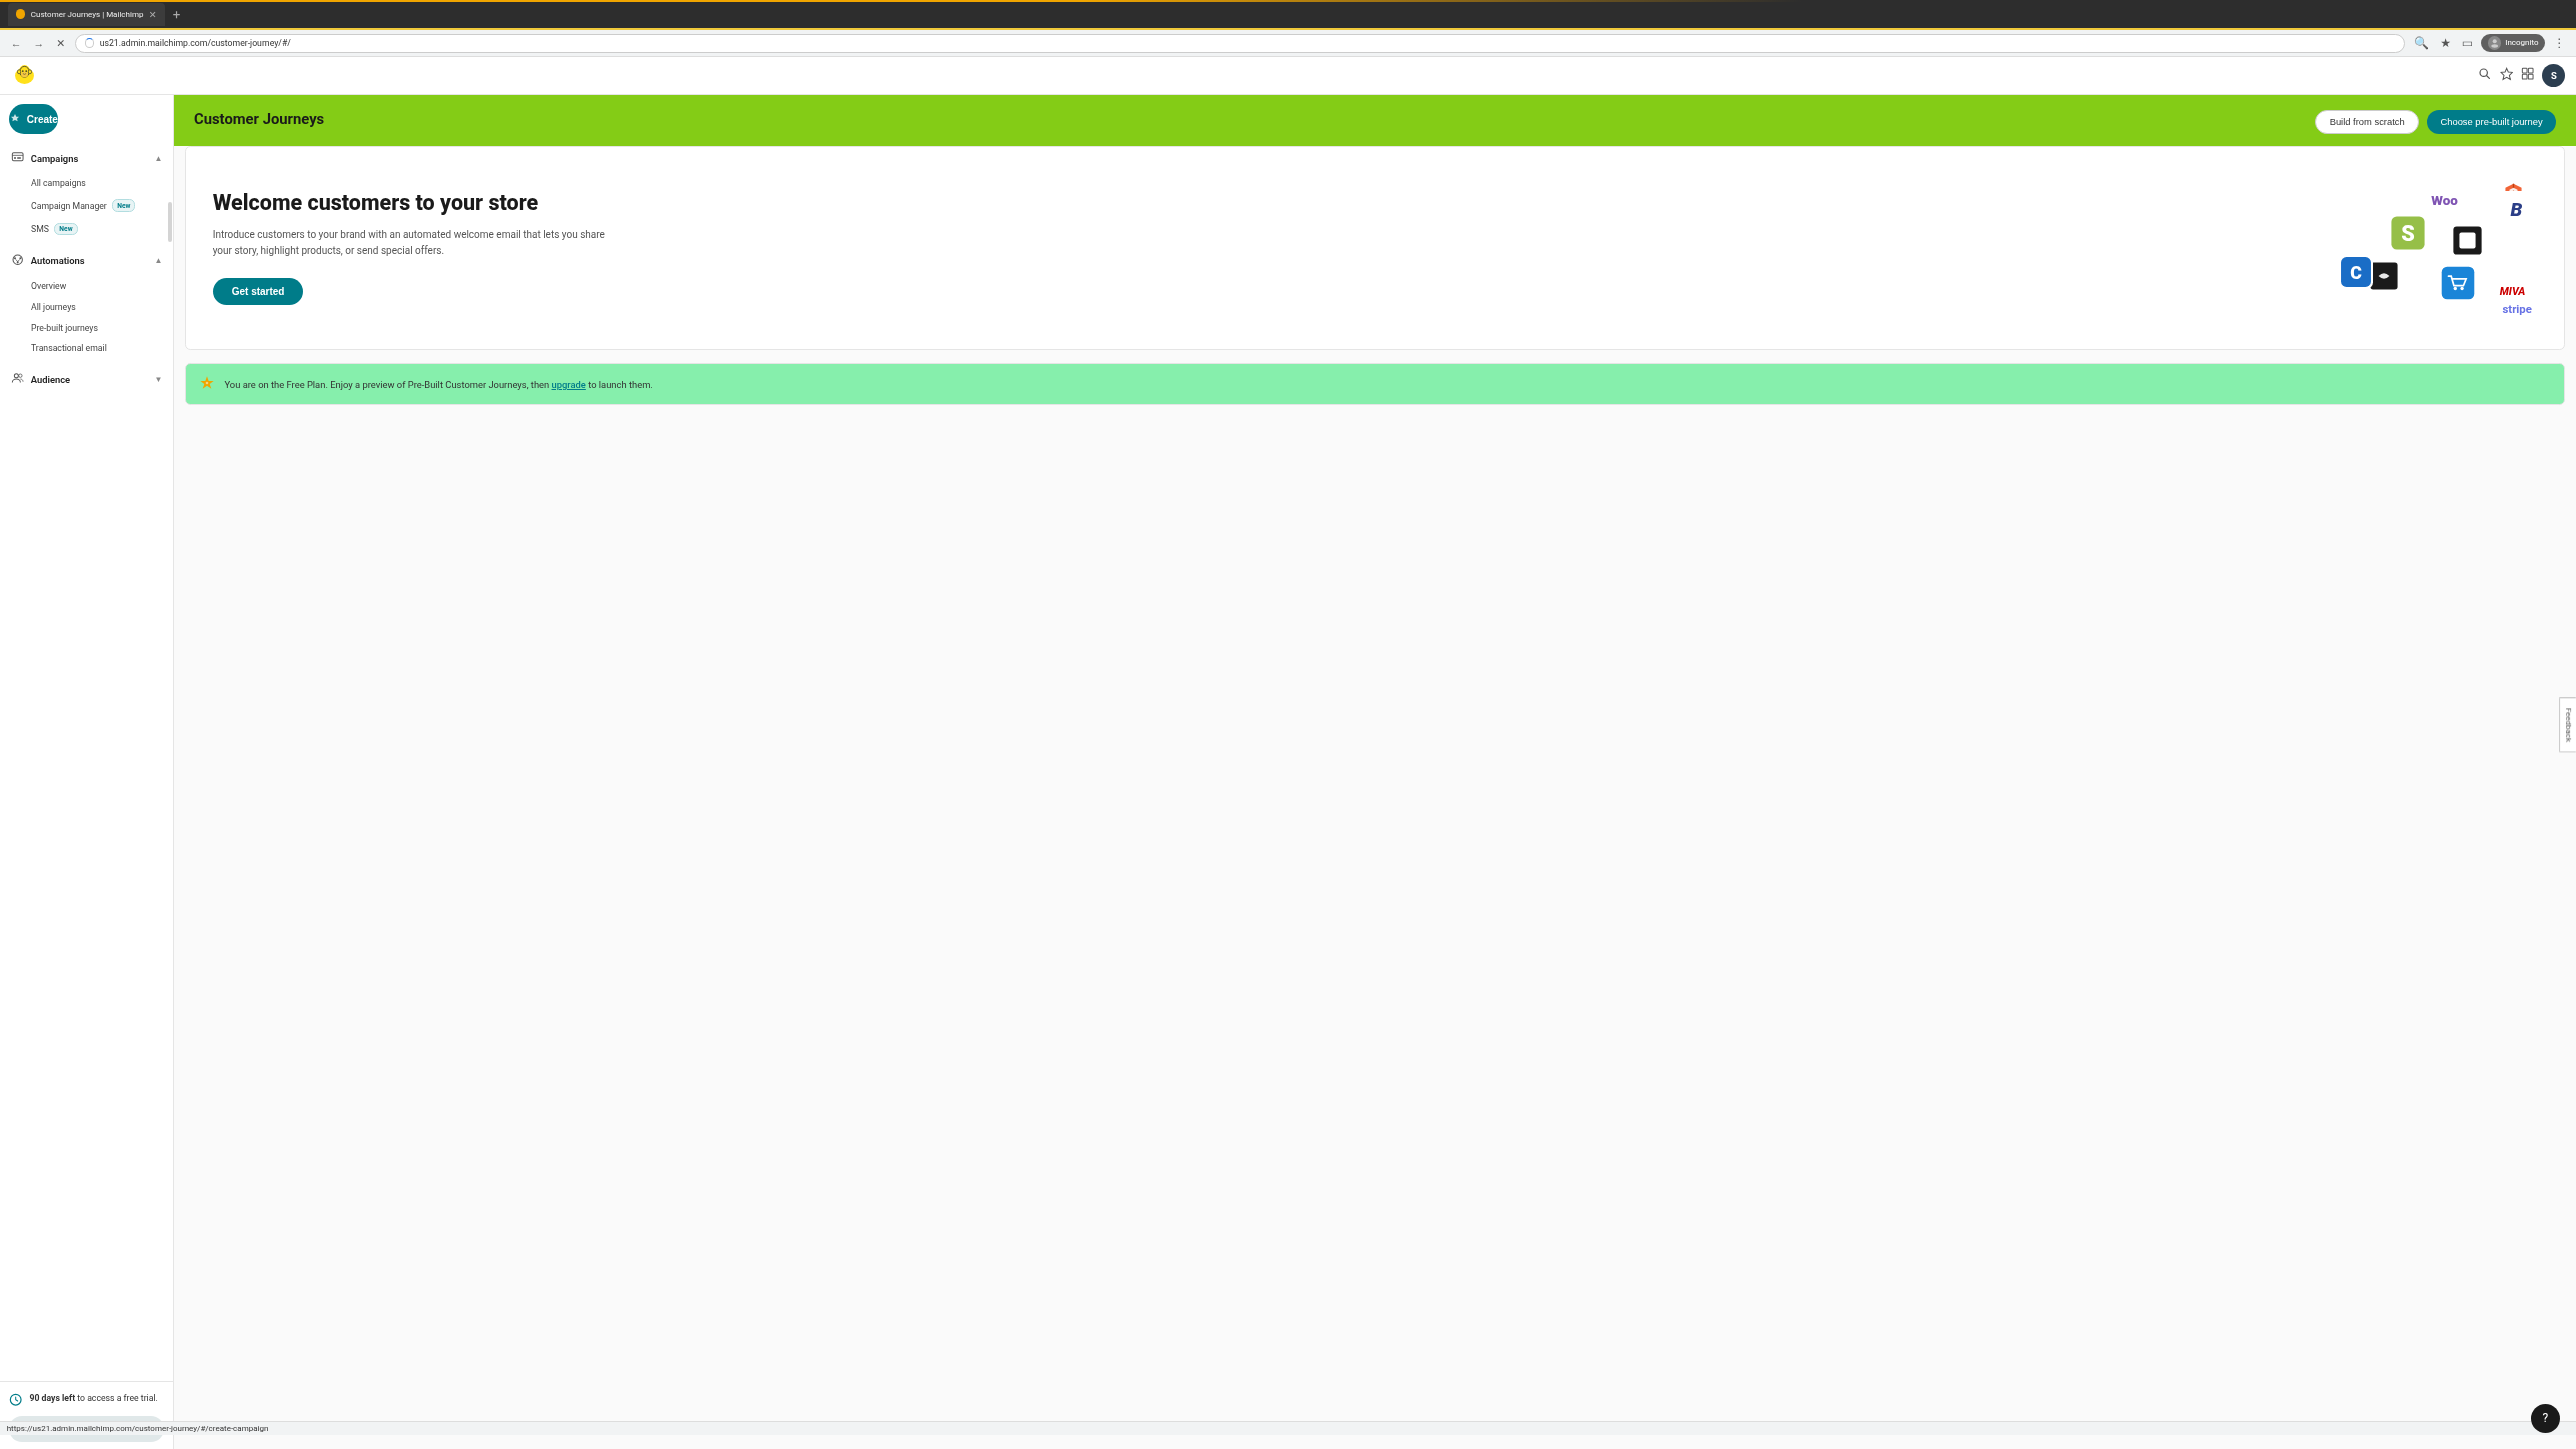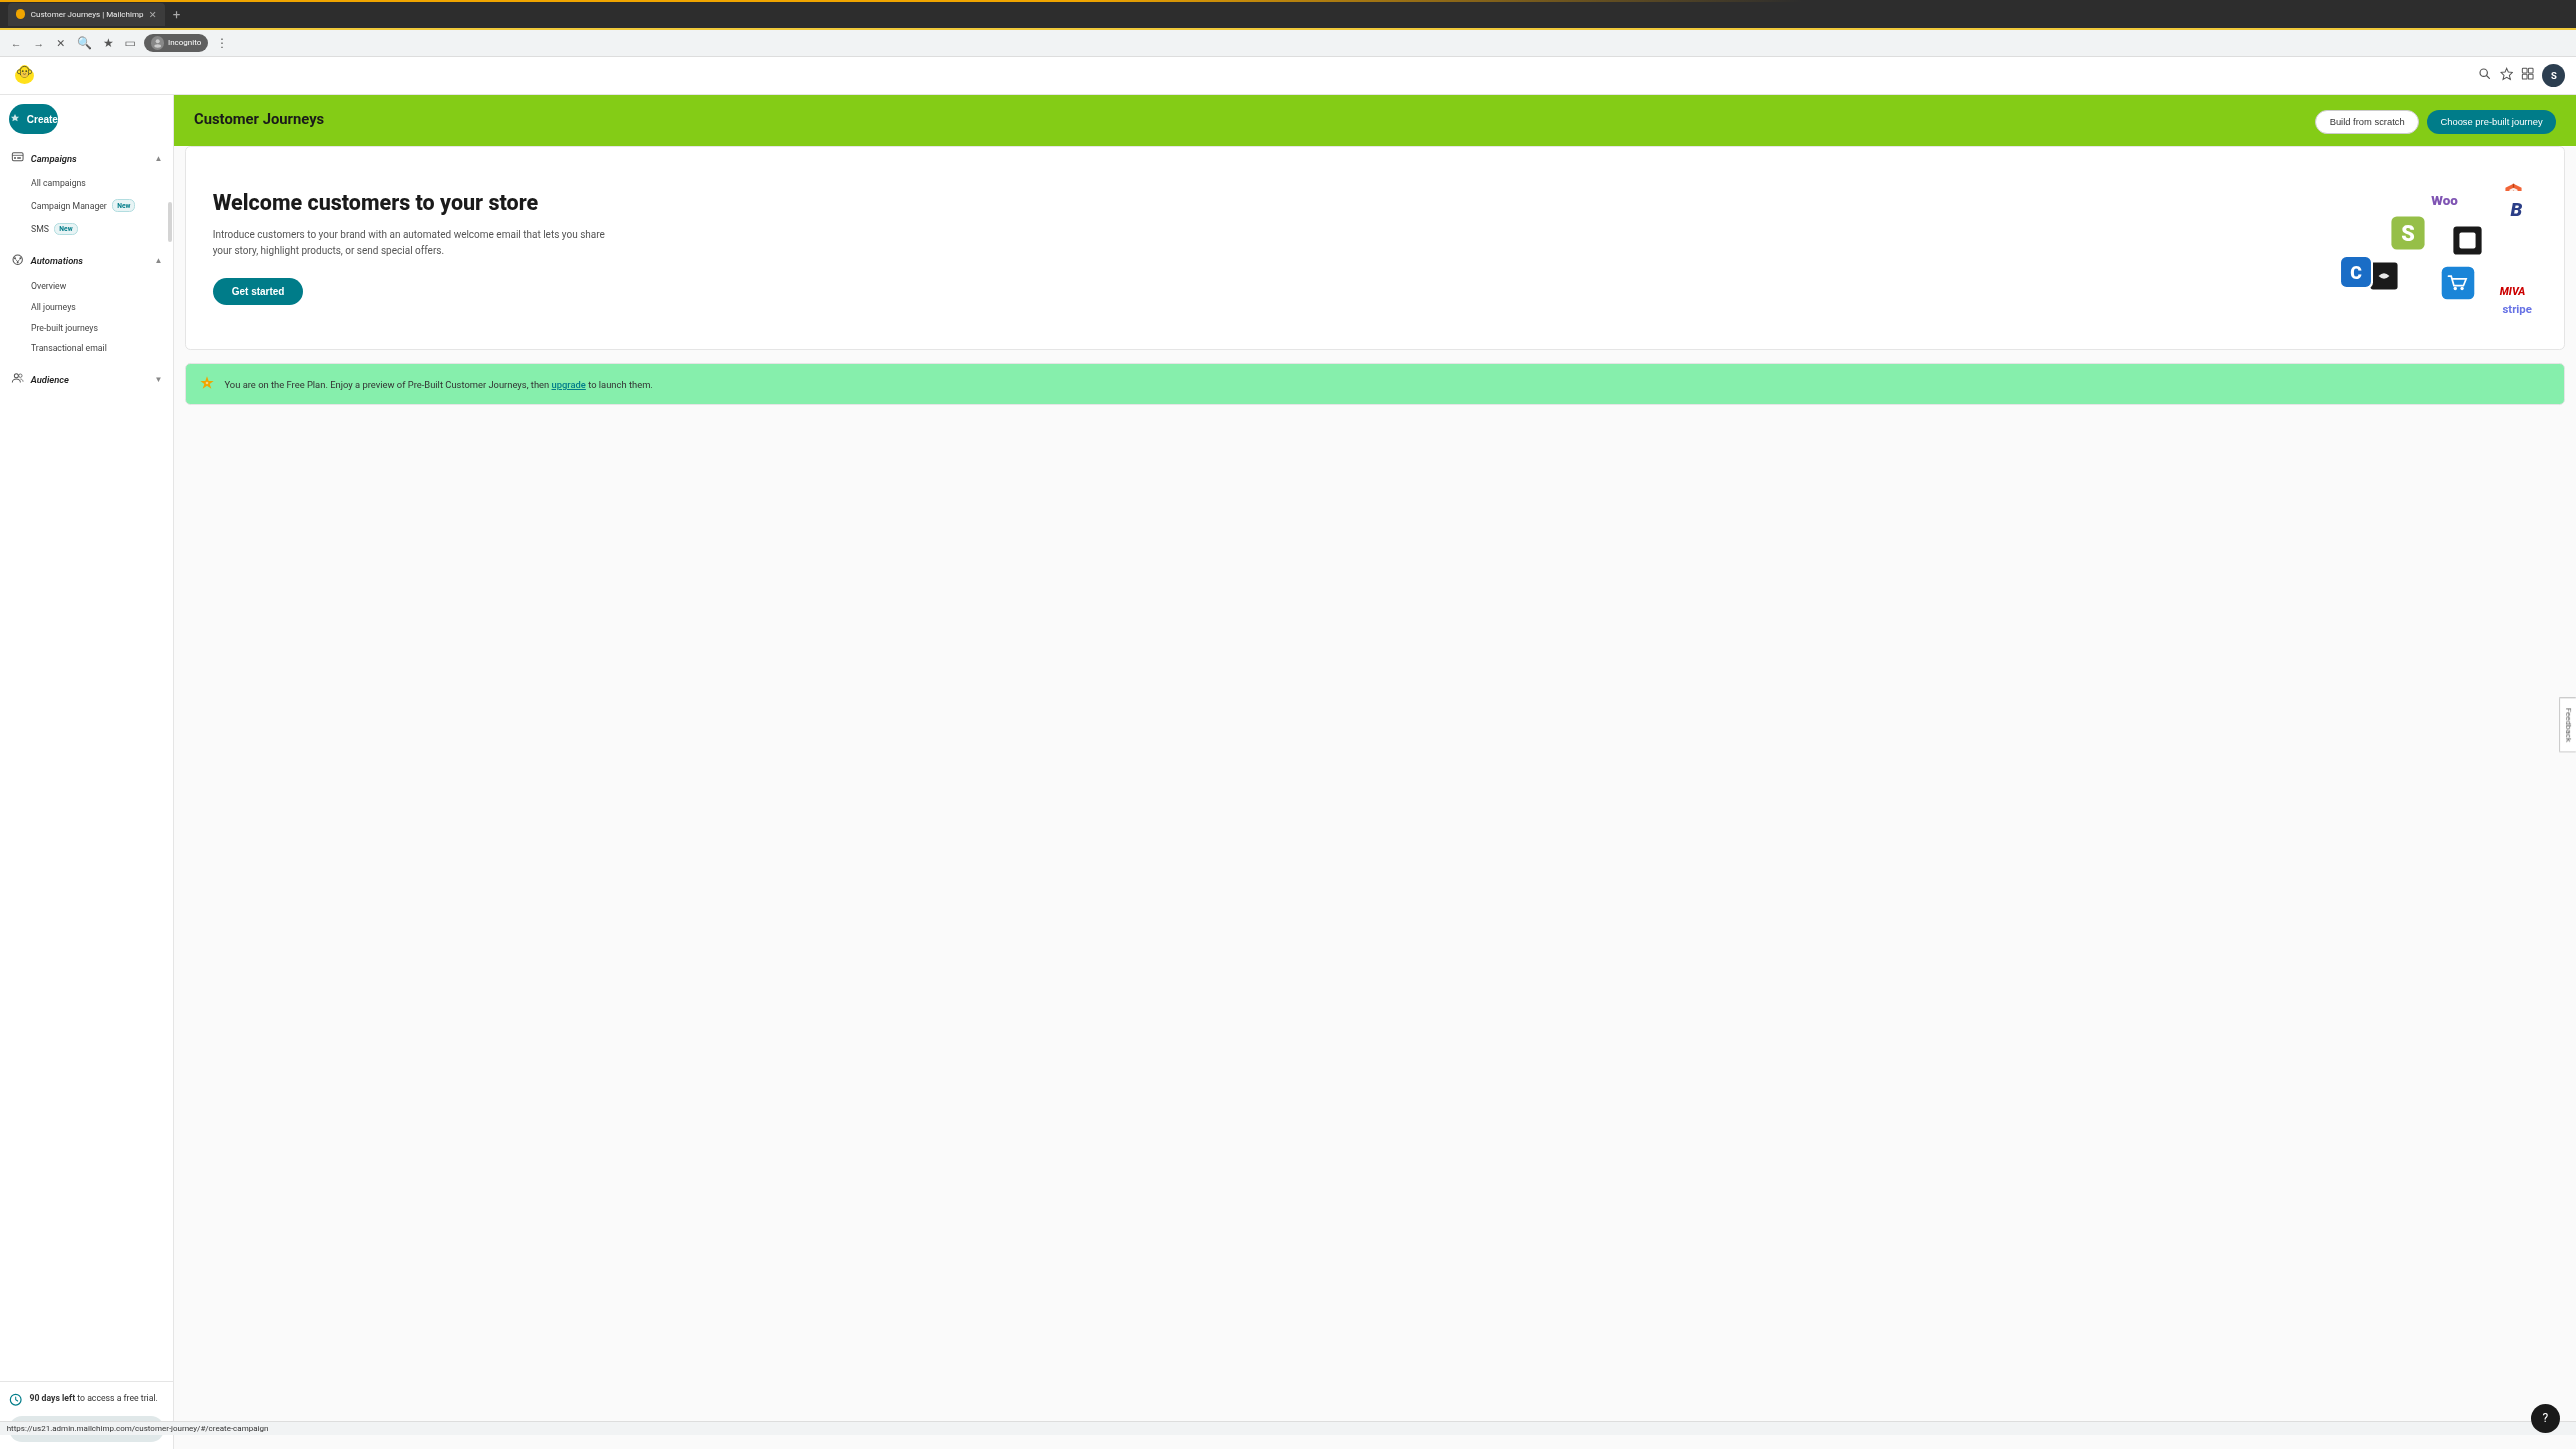--- a/index.html
+++ b/index.html
@@ -237,21 +237,20 @@
     }
     .nav-section-header {
       display: flex;
       align-items: center;
       padding: 6.7px 10.7px;
       cursor: pointer;
       gap: 6.7px;
       font-size: 9.4px;
       font-weight: 600;
       color: #222;
-      font-style: italic;
     }
     .nav-section-icon { font-size: 12px; color: #555; }
     .nav-section-label { flex: 1; }
     .nav-section-chevron { font-size: 8px; color: #888; }
 
     .nav-sub-item {
       display: flex;
       align-items: center;
       padding: 5.4px 10.7px 5.4px 31px;
       font-size: 8.7px;
@@ -509,20 +508,24 @@
   </div>
   <span class="tab-new">+</span>
 </div>
 
 <div class="yellow-bar"></div>
 
 <div class="address-bar-row">
   <button class="nav-btn">←</button>
   <button class="nav-btn">→</button>
   <button class="nav-btn">✕</button>
+  <div class="address-input">
+    <span class="loading-indicator"></span>
+    <span class="addr-text">us21.admin.mailchimp.com/customer-journey/#/</span>
+  </div>
   <div class="browser-actions">
     <button class="browser-action-btn">🔍</button>
     <button class="browser-action-btn">★</button>
     <button class="browser-action-btn">▭</button>
     <div class="incognito-btn">
       <div class="incognito-icon">
         <svg width="9.4" height="9.4" viewBox="0 0 14 14" fill="none">
           <circle cx="7" cy="5" r="3" fill="#ccc"></circle>
           <ellipse cx="7" cy="12" rx="5" ry="2.5" fill="#ccc"></ellipse>
         </svg>

